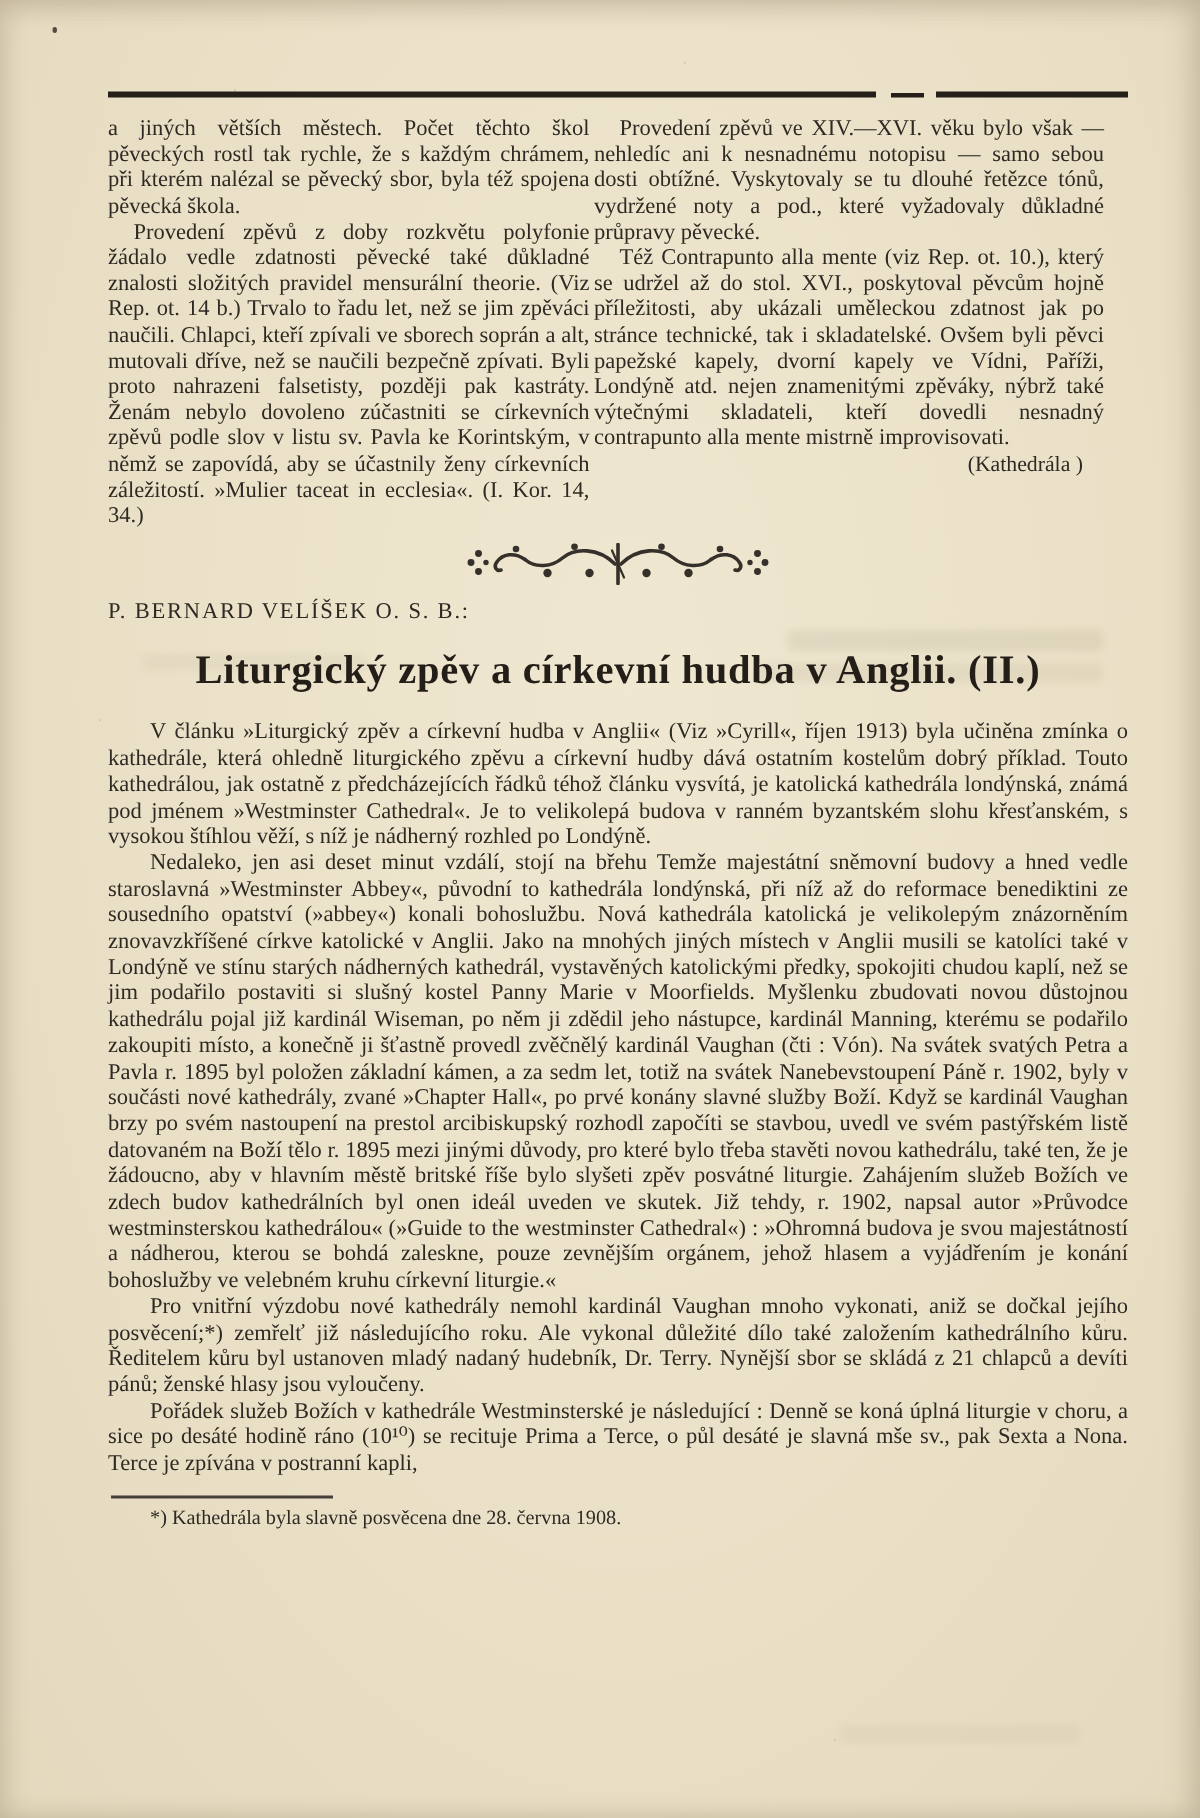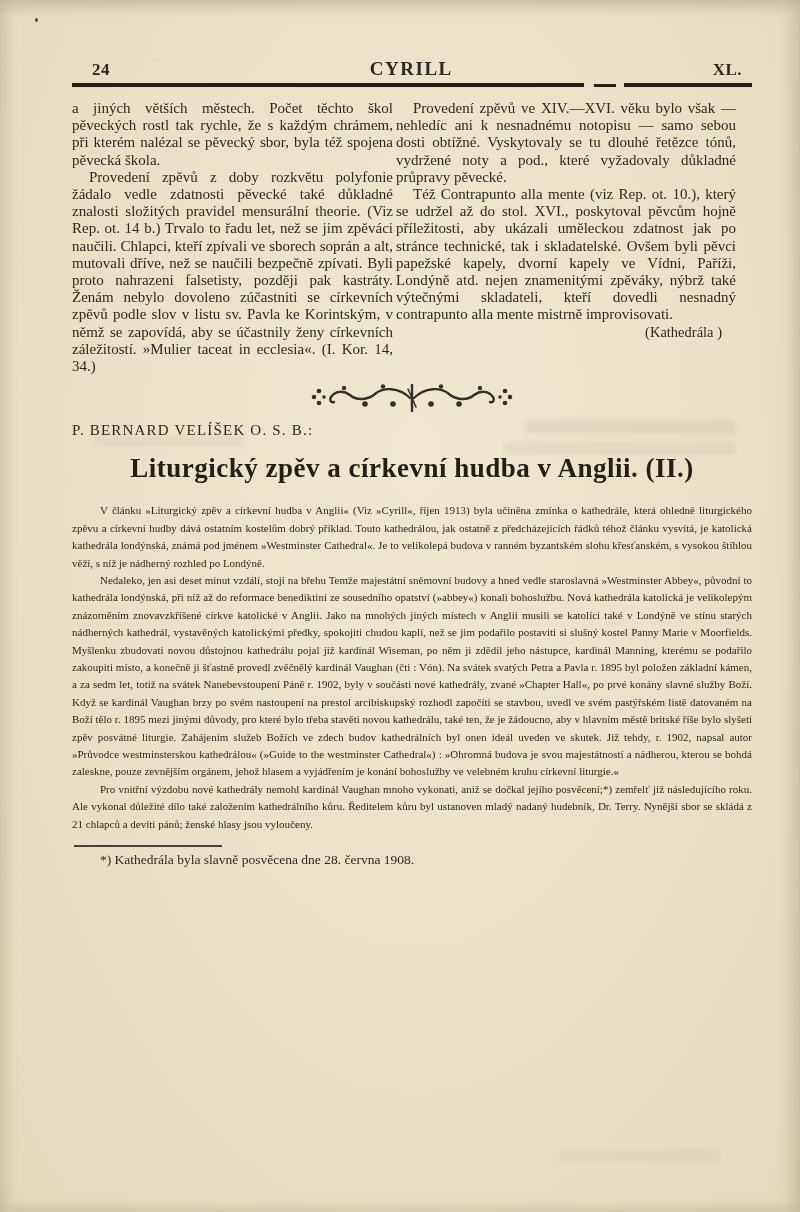--- a/index.html
+++ b/index.html
@@ -50,44 +50,39 @@
   .col p{margin:0;text-indent:17px;}
   .col-left p:first-child{text-indent:0;}
   .continuation{text-align:right;text-indent:0 !important;padding-right:14px;font-size:14.5px;}
 
   
   .ornament-wrap{text-align:center;margin-top:9px;height:30px;}
 
   
   .author{margin-top:8px;font-size:15px;letter-spacing:1.2px;font-family:"Liberation Serif",serif;}
   .title{margin-top:14px;text-align:center;font-size:27px;font-weight:bold;letter-spacing:.5px;color:#231e17;}
-  .article-body{margin-top:14px;font-size:11px;line-height:17.4px;text-align:justify;}
+  .article-body{margin-top:14px;font-size:15px;line-height:17.4px;text-align:justify;}
   .article-body p{margin:0;text-indent:28px;}
 
   
   .footnote-rule{margin-top:12px;margin-left:2px;width:148px;height:1.5px;background:#45403a;}
   .footnote{margin-top:5px;font-size:13.5px;line-height:16px;text-indent:28px;}
 </style>
 </head>
 <body>
 
 <div class="scan">
   <div class="speckles"></div>
   <div class="smudge s1"></div>
   <div class="smudge s2"></div>
   <div class="smudge s3"></div>
   <div class="smudge s4"></div>
 
   <div class="inner">
 
-    <div class="hdr-row">
-      <span class="pg-num">24</span>
-      <span class="journal">CYRILL</span>
-      <span class="volume">XL.</span>
-    </div>
     <div class="hdr-rule">
       <span class="seg-a"></span>
       <span class="seg-dash"></span>
       <span class="seg-b"></span>
     </div>
 
     <div class="two-col">
       <div class="col col-left">
           <p>a jiných větších městech. Počet těchto škol pěveckých rostl tak rychle, že s každým chrámem, při kterém nalézal se pěvecký sbor, byla též spojena pěvecká škola.</p>
           <p>Provedení zpěvů z doby rozkvětu polyfonie žádalo vedle zdatnosti pěvecké také důkladné znalosti složitých pravidel mensurální theorie. (Viz Rep. ot. 14 b.) Trvalo to řadu let, než se jim zpěváci naučili. Chlapci, kteří zpívali ve sborech soprán a alt, mutovali dříve, než se naučili bezpečně zpívati. Byli proto nahrazeni falsetisty, později pak kastráty. Ženám nebylo dovoleno zúčastniti se církevních zpěvů podle slov v listu sv. Pavla ke Korintským, v němž se zapovídá, aby se účastnily ženy církevních záležitostí. »Mulier taceat in ecclesia«. (I. Kor. 14, 34.)</p>
@@ -132,19 +127,20 @@
       </svg>
     </div>
 
     <div class="author">P. BERNARD VELÍŠEK O. S. B.:</div>
     <h1 class="title">Liturgický zpěv a církevní hudba v Anglii. (II.)</h1>
 
     <div class="article-body">
         <p>V článku »Liturgický zpěv a církevní hudba v Anglii« (Viz »Cyrill«, říjen 1913) byla učiněna zmínka o kathedrále, která ohledně liturgického zpěvu a církevní hudby dává ostatním kostelům dobrý příklad. Touto kathedrálou, jak ostatně z předcházejících řádků téhož článku vysvítá, je katolická kathedrála londýnská, známá pod jménem »Westminster Cathedral«. Je to velikolepá budova v ranném byzantském slohu křesťanském, s vysokou štíhlou věží, s níž je nádherný rozhled po Londýně.</p>
         <p>Nedaleko, jen asi deset minut vzdálí, stojí na břehu Temže majestátní sněmovní budovy a hned vedle staroslavná »Westminster Abbey«, původní to kathedrála londýnská, při níž až do reformace benediktini ze sousedního opatství (»abbey«) konali bohoslužbu. Nová kathedrála katolická je velikolepým znázorněním znovavzkříšené církve katolické v Anglii. Jako na mnohých jiných místech v Anglii musili se katolíci také v Londýně ve stínu starých nádherných kathedrál, vystavěných katolickými předky, spokojiti chudou kaplí, než se jim podařilo postaviti si slušný kostel Panny Marie v Moorfields. Myšlenku zbudovati novou důstojnou kathedrálu pojal již kardinál Wiseman, po něm ji zdědil jeho nástupce, kardinál Manning, kterému se podařilo zakoupiti místo, a konečně ji šťastně provedl zvěčnělý kardinál Vaughan (čti : Vón). Na svátek svatých Petra a Pavla r. 1895 byl položen základní kámen, a za sedm let, totiž na svátek Nanebevstoupení Páně r. 1902, byly v součásti nové kathedrály, zvané »Chapter Hall«, po prvé konány slavné služby Boží. Když se kardinál Vaughan brzy po svém nastoupení na prestol arcibiskupský rozhodl započíti se stavbou, uvedl ve svém pastýřském listě datovaném na Boží tělo r. 1895 mezi jinými důvody, pro které bylo třeba stavěti novou kathedrálu, také ten, že je žádoucno, aby v hlavním městě britské říše bylo slyšeti zpěv posvátné liturgie. Zahájením služeb Božích ve zdech budov kathedrálních byl onen ideál uveden ve skutek. Již tehdy, r. 1902, napsal autor »Průvodce westminsterskou kathedrálou« (»Guide to the westminster Cathedral«) : »Ohromná budova je svou majestátností a nádherou, kterou se bohdá zaleskne, pouze zevnějším orgánem, jehož hlasem a vyjádřením je konání bohoslužby ve velebném kruhu církevní liturgie.«</p>
         <p>Pro vnitřní výzdobu nové kathedrály nemohl kardinál Vaughan mnoho vykonati, aniž se dočkal jejího posvěcení;*) zemřelť již následujícího roku. Ale vykonal důležité dílo také založením kathedrálního kůru. Ředitelem kůru byl ustanoven mladý nadaný hudebník, Dr. Terry. Nynější sbor se skládá z 21 chlapců a devíti pánů; ženské hlasy jsou vyloučeny.</p>
+        <p>Pořádek služeb Božích v kathedrále Westminsterské je následující : Denně se koná úplná liturgie v choru, a sice po desáté hodině ráno (10¹⁰) se recituje Prima a Terce, o půl desáté je slavná mše sv., pak Sexta a Nona. Terce je zpívána v postranní kapli,</p>
       </div>
 
     <div class="footnote-rule"></div>
     <div class="footnote">*) Kathedrála byla slavně posvěcena dne 28. června 1908.</div>
 
   </div>
 </div>
 
 </body></html>

